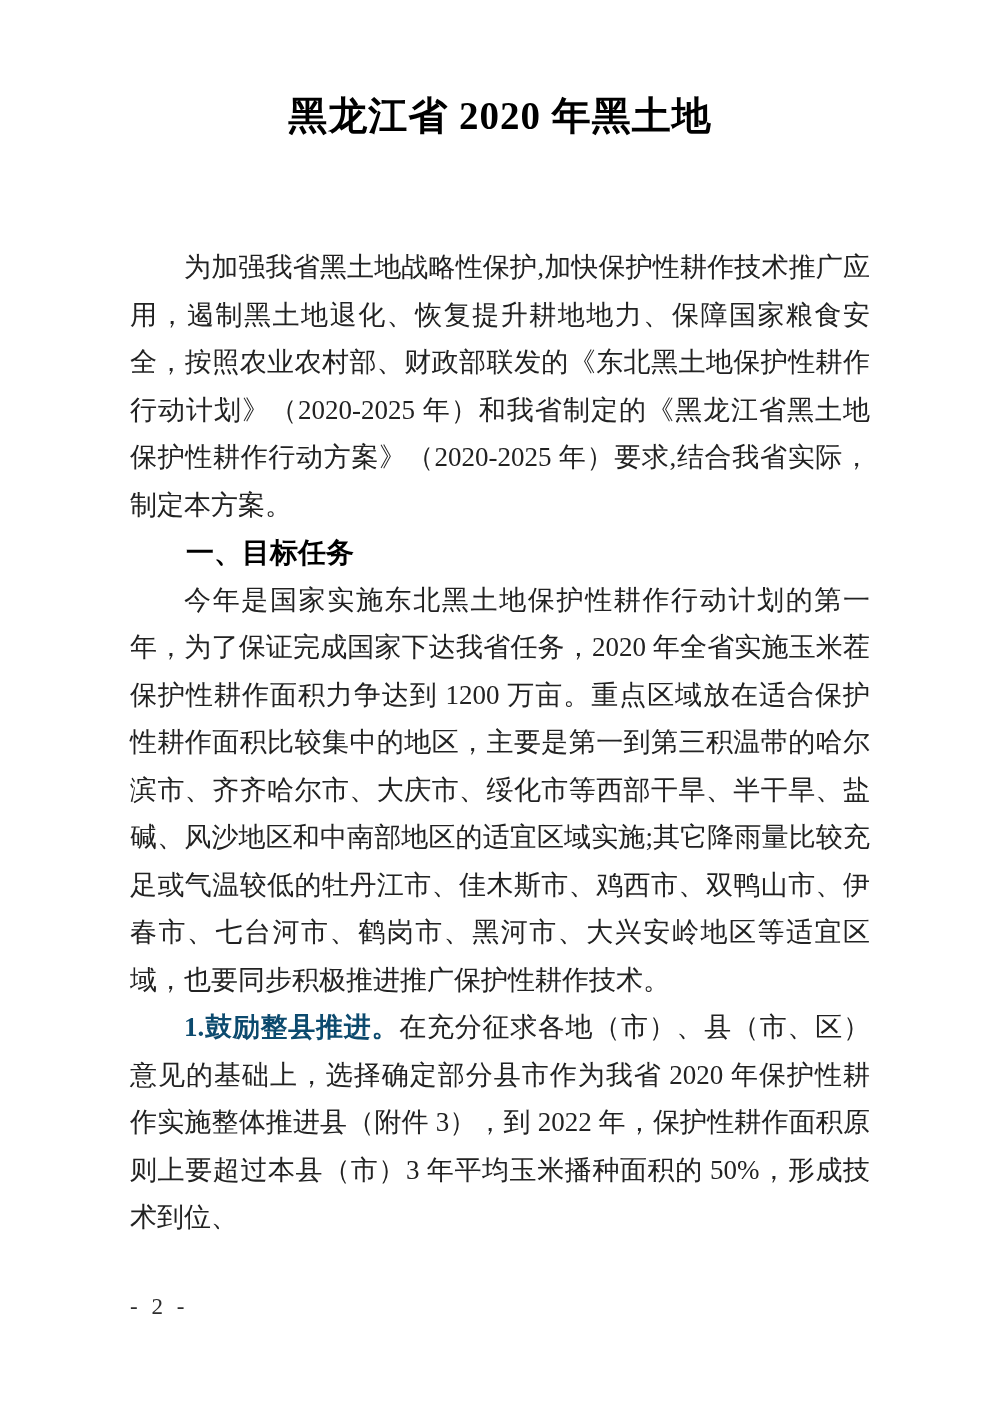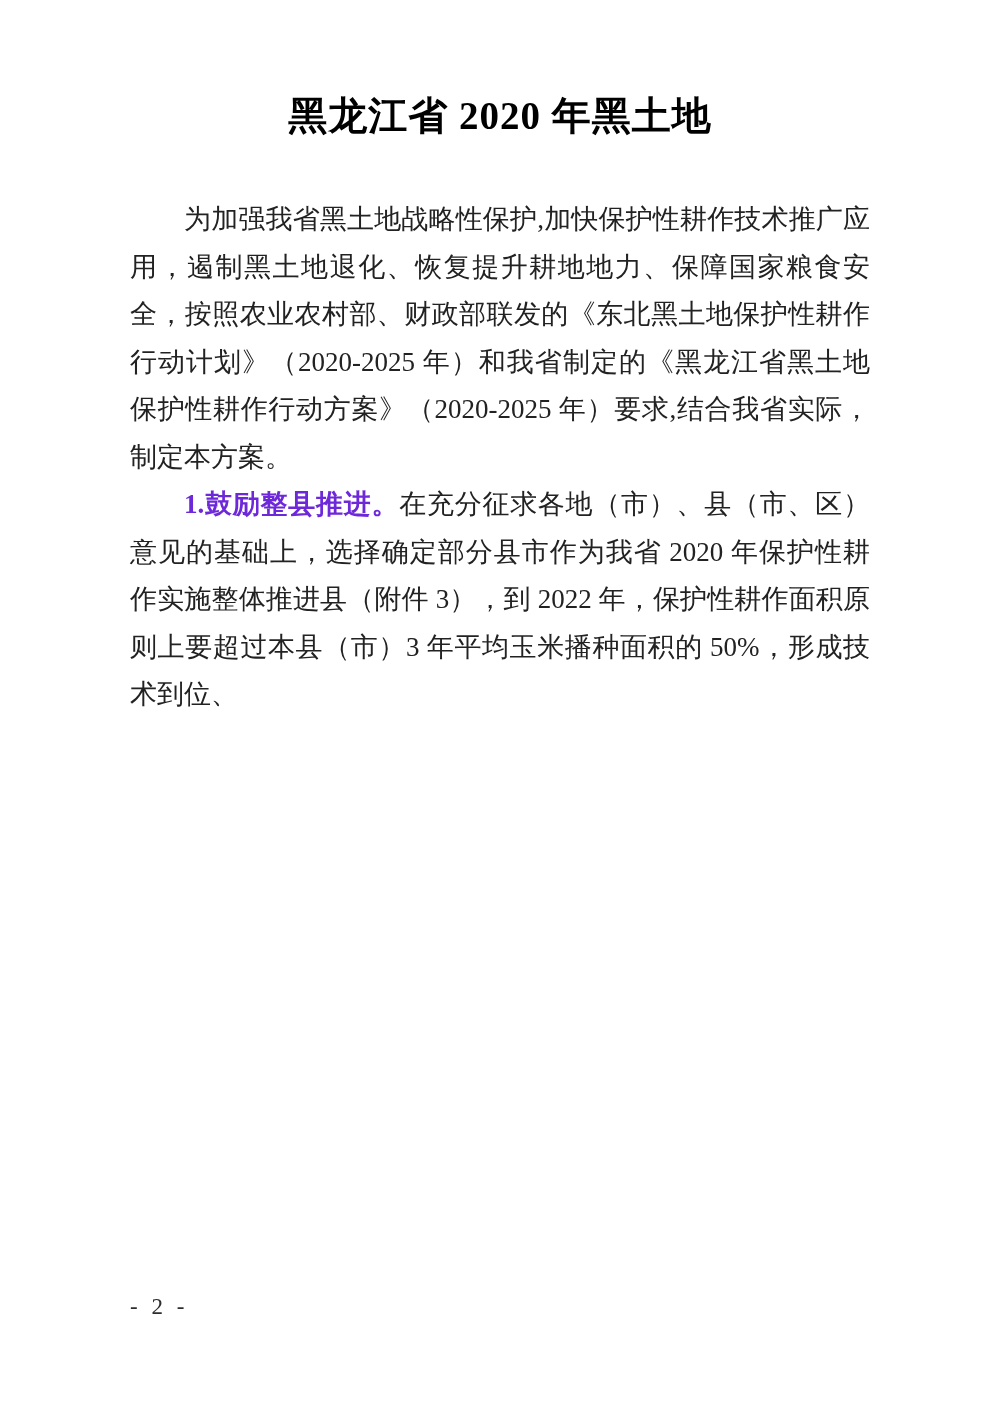--- a/index.html
+++ b/index.html
@@ -23,42 +23,42 @@
     line-height: 48px;
     font-weight: 700;
     color: #000000;
     letter-spacing: 1px;
   }
   .doc-title .title-line {
     display: block;
   }
   .doc-body {
     width: 740px;
-    margin: 56px auto 0 auto;
+    margin: 104px auto 0 auto;
     font-size: 27px;
     line-height: 47.5px;
     text-align: justify;
   }
   .para {
     margin: 0;
     text-indent: 2em;
     color: #222222;
   }
   .section-heading {
     margin: 0;
     text-indent: 2em;
     font-family: "Liberation Sans", "DejaVu Sans", sans-serif;
     font-weight: 700;
     font-size: 28px;
     line-height: 47.5px;
     color: #000000;
   }
   .para .lead {
     font-weight: 700;
-    color: #6d28d9;
+    color: #0c4a6e;
   }
   .page-footer {
     position: absolute;
     left: 130px;
     top: 1294px;
     font-size: 23px;
     letter-spacing: 4px;
     color: #2e2e2e;
     font-family: "Liberation Serif", "DejaVu Serif", serif;
   }
@@ -69,21 +69,23 @@
 <div class="page">
 
   <h1 class="doc-title">
     <span class="title-line">黑龙江省 2020 年黑土地</span>
   </h1>
 
   <div class="doc-body">
 
     <p class="para">为加强我省黑土地战略性保护,加快保护性耕作技术推广应用，遏制黑土地退化、恢复提升耕地地力、保障国家粮食安全，按照农业农村部、财政部联发的《东北黑土地保护性耕作行动计划》（2020-2025 年）和我省制定的《黑龙江省黑土地保护性耕作行动方案》（2020-2025 年）要求,结合我省实际，制定本方案。</p>
 
+    <h2 class="section-heading">一、目标任务</h2>
 
+    <p class="para">今年是国家实施东北黑土地保护性耕作行动计划的第一年，为了保证完成国家下达我省任务，2020 年全省实施玉米茬保护性耕作面积力争达到 1200 万亩。重点区域放在适合保护性耕作面积比较集中的地区，主要是第一到第三积温带的哈尔滨市、齐齐哈尔市、大庆市、绥化市等西部干旱、半干旱、盐碱、风沙地区和中南部地区的适宜区域实施;其它降雨量比较充足或气温较低的牡丹江市、佳木斯市、鸡西市、双鸭山市、伊春市、七台河市、鹤岗市、黑河市、大兴安岭地区等适宜区域，也要同步积极推进推广保护性耕作技术。</p>
 
     <p class="para"><span class="lead">1.鼓励整县推进。</span><span>在充分征求各地（市）、县（市、区）意见的基础上，选择确定部分县市作为我省 2020 年保护性耕作实施整体推进县（附件 3），到 2022 年，保护性耕作面积原则上要超过本县（市）3 年平均玉米播种面积的 50%，形成技术到位、</span></p>
 
   </div>
 
   <div class="page-footer">- 2 -</div>
 
 </div>
 
 </body></html>

